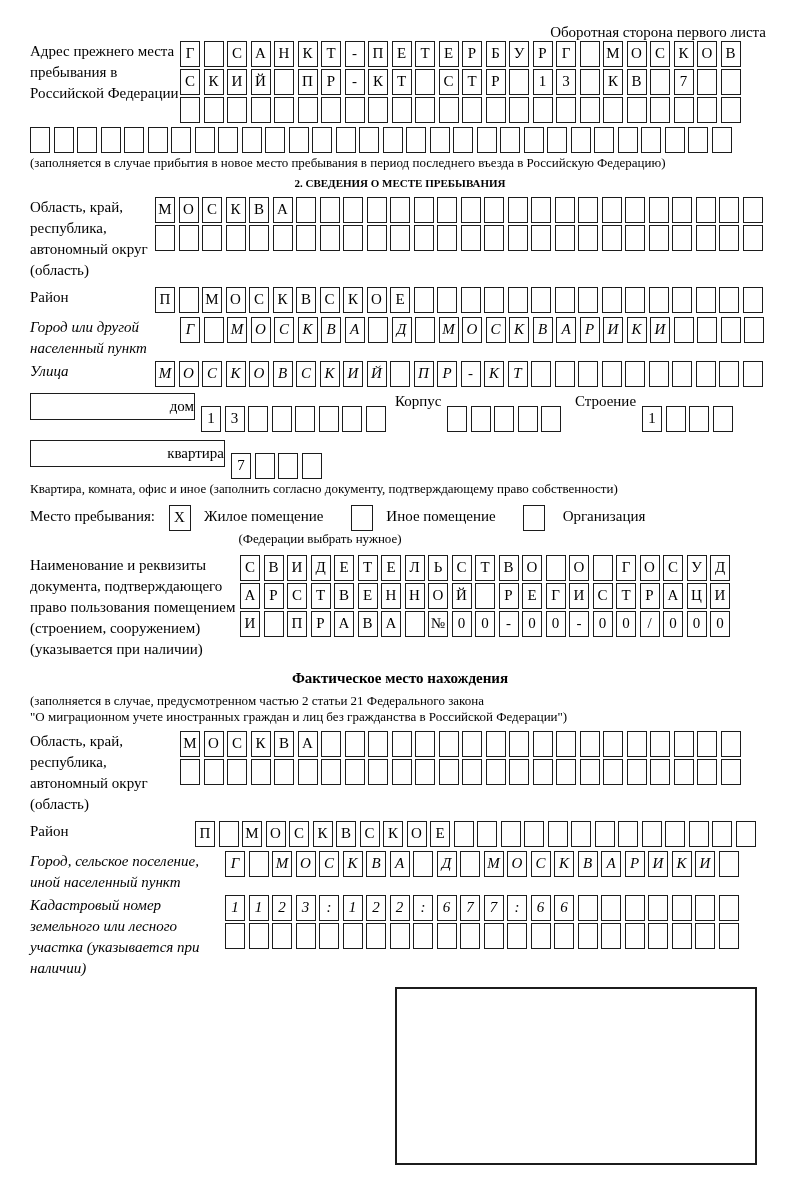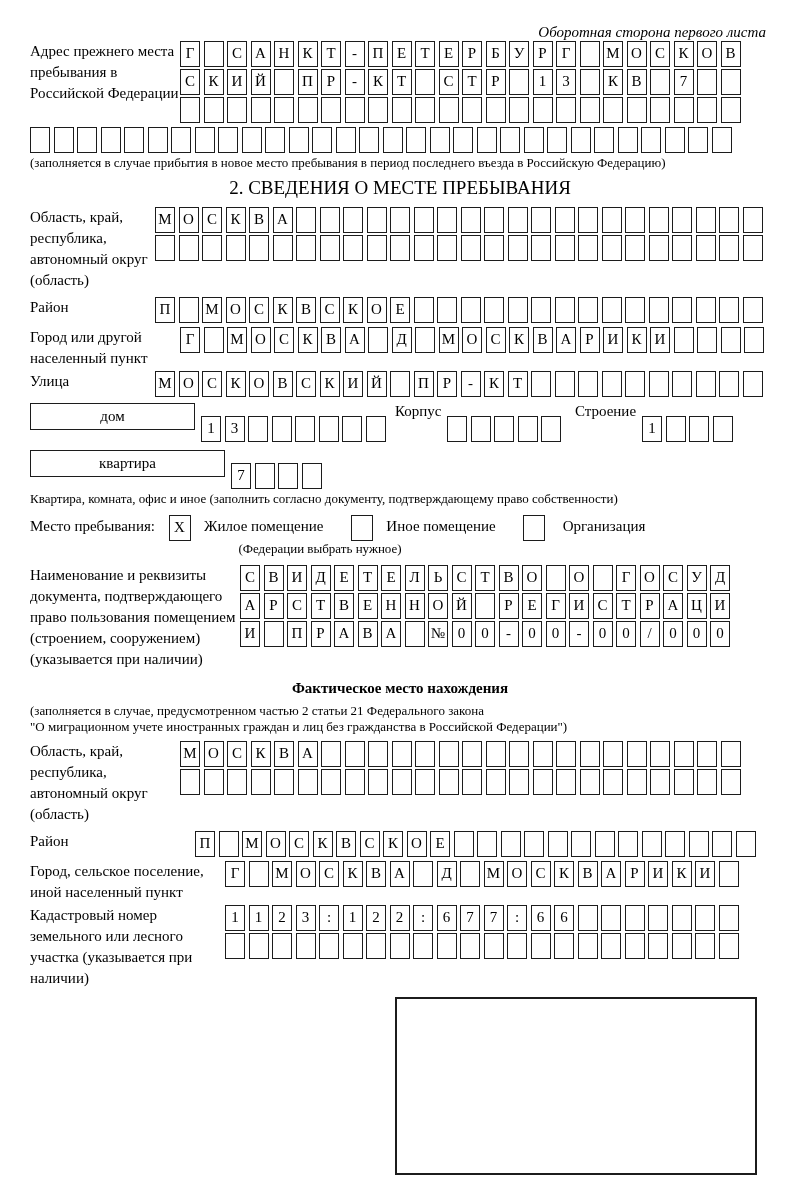--- a/index.html
+++ b/index.html
@@ -5,58 +5,58 @@
   html,body { margin:0; padding:0; background:#fff; }
   .page {
     position:relative;
     width:800px; height:1180px;
     background:#ffffff; color:#000;
     font-family:"Liberation Serif", serif;
     font-size:15px;
     overflow:hidden;
   }
   .content { padding:0 30px; }
-  .header-note { text-align:right; padding:24px 34px 0 0; font-size:15px;font-style:italic; }
+  .header-note { text-align:right; padding:24px 34px 0 0; font-size:15px; }
 
   
   .boxrow { white-space:nowrap; font-size:0; height:26px; margin-bottom:2px; }
   .cell {
     box-sizing:border-box; display:inline-block;
     width:20px; height:26px; margin-right:3.5px;
     border:1.6px solid #1c1c1c;
     text-align:center; font-size:15px; line-height:23px;
     font-family:"Liberation Serif", serif;
     vertical-align:top;
   }
   .label-box {
     box-sizing:border-box; display:inline-block;
     height:27px; border:1.6px solid #1c1c1c;
-    text-align:center; font-size:15px; line-height:24px;
+    text-align:right; font-size:15px; line-height:24px;
     vertical-align:top;
   }
   .checkbox {
     box-sizing:border-box; display:inline-block;
     width:22px; height:26px; border:1.6px solid #1c1c1c;
     text-align:center; font-size:15px; line-height:23px;
     vertical-align:middle;
   }
 
   .field { display:flex; align-items:flex-start; }
   .field-label { flex-shrink:0; line-height:21px; font-size:15px; }
   .w150 { width:150px; } .w125 { width:125px; } .w155 { width:150px; }
   .w210 { width:210px; } .w165 { width:165px; } .w195 { width:195px; }
 
   .caption { font-size:13px; line-height:16px; }
   .center { text-align:left; }
-  .section-title { text-align:center; font-weight:normal; font-size:19px; margin:6px 0 8px 0; }
+  .section-title { text-align:center; font-weight:bold; font-size:11px; margin:6px 0 8px 0; }
   .sub-title { text-align:center; font-weight:bold; font-size:15px; margin:10px 0 6px 0; }
 
   .inline-row { white-space:nowrap; }
   .gap6 { display:inline-block; width:6px; } .gap10 { display:inline-block; width:10px; }
-  .mt2 { margin-top:2px; } .mt4 { margin-top:4px; } .mt6 { margin-top:6px; }
+  .mt2 { margin-top:2px;font-style:italic; } .mt4 { margin-top:4px; } .mt6 { margin-top:6px; }
   .mt8 { margin-top:8px; } .mt14 { }
 
   .stamp-box {
     box-sizing:border-box;
     width:362px; height:178px;
     border:2px solid #1c1c1c;
     margin-left:365px; margin-top:8px;
   }
 </style>
 </head>

